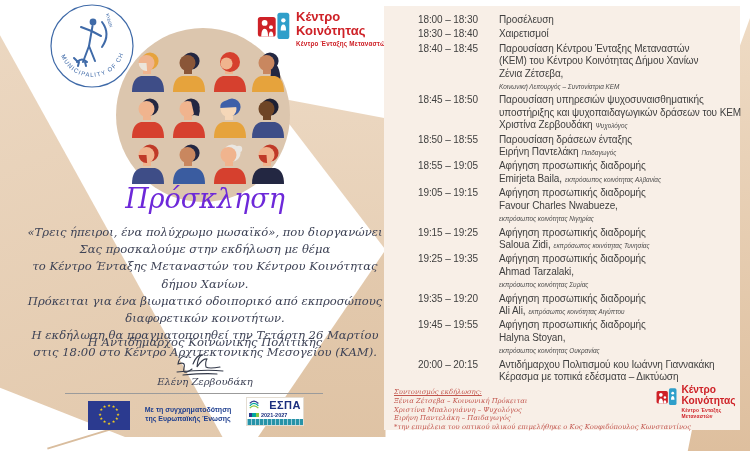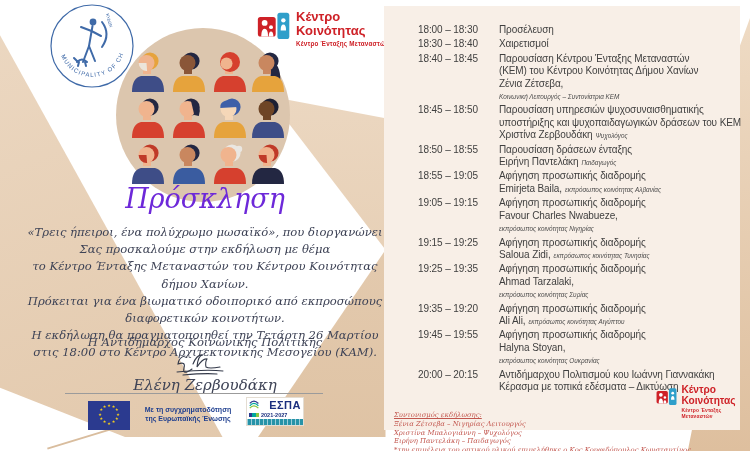--- a/index.html
+++ b/index.html
@@ -29,46 +29,46 @@
   .invite-title{position:absolute;left:30px;top:183px;width:350px;text-align:center;
         font-family:"DejaVu Serif",serif;font-style:italic;font-weight:400;
         font-size:27px;color:#6d28d9;}
   .invite-body{position:absolute;left:15px;top:224px;width:380px;text-align:center;
         font-family:"DejaVu Serif",serif;font-style:italic;font-size:11.6px;
         color:#3e4356;line-height:17.2px;}
   .signatory{position:absolute;left:30px;top:335px;width:350px;text-align:center;
         font-family:"DejaVu Serif",serif;font-style:italic;font-size:11.6px;color:#3e4356;}
   .sig{position:absolute;left:163px;top:350px;width:88px;height:28px;}
   .sig-name{position:absolute;left:30px;top:376px;width:350px;text-align:center;
-        font-family:"DejaVu Serif",serif;font-style:italic;font-size:15px;color:#3e4356;}
+        font-family:"DejaVu Serif",serif;font-style:italic;font-size:10px;color:#3e4356;}
   .divider{position:absolute;left:65px;top:393px;width:258px;height:1px;background:#9b9b9b;}
   .euflag{position:absolute;left:88px;top:401px;width:42px;height:29px;}
   .eutext{position:absolute;left:138px;top:405px;width:100px;text-align:center;
         font-size:7px;font-weight:bold;color:#1f3f8f;line-height:9px;}
   .espa{position:absolute;left:246px;top:397px;width:52px;background:#fff;
         border:1px solid #e4ddd2;padding:1px 2px 0 2px;}
   .espa-top{display:flex;align-items:center;gap:10px;}
   .espa-word{font-size:11px;font-weight:bold;color:#1b2f7e;letter-spacing:.5px;}
   .espa-years{display:flex;align-items:center;gap:2px;font-size:5.5px;font-weight:bold;
         color:#1b2f7e;margin:1px 0 1px 0;}
   .espa-sq{width:10px;height:4px;background:linear-gradient(90deg,#2b3a8f 33%,#00a79d 33% 66%,#8dc63f 66%);}
   .espa-bar{height:6px;margin:0 -2px;background:#2693a8;
         background-image:repeating-linear-gradient(90deg,rgba(255,255,255,.55) 0 1px,transparent 1px 4px);}
   
   .panel{position:absolute;left:384px;top:6px;width:356px;height:424px;background:#f8efe7;}
-  .rows{padding:18px 0 0 34px;}
+  .rows{padding:8px 0 0 34px;}
   .prow{display:flex;margin-bottom:2px;}
   .ptime{width:75px;flex:none;font-size:10px;color:#3f3f3f;white-space:nowrap;
          letter-spacing:-.1px;line-height:11.4px;}
   .pdesc{margin-left:6px;}
   .pline{line-height:11.4px;font-size:10px;color:#3f3f3f;letter-spacing:-.1px;white-space:nowrap;}
   .pmain{}
   .psmall{font-size:6.4px;font-style:italic;color:#4a4a4a;letter-spacing:0;}
   .pmain:not(:empty)+.psmall{margin-left:3px;}
-  .pfooter{margin:18px 0 0 10px;font-family:"DejaVu Serif",serif;font-style:italic;
+  .pfooter{margin:5px 0 0 10px;font-family:"DejaVu Serif",serif;font-style:italic;
         color:#c2564e;font-size:6.8px;line-height:8.6px;}
   .pfooter .head{text-decoration:underline;}
   .kk-mini{left:656px;top:384px;transform:scale(.78);transform-origin:top left;}
 </style>
 </head>
 <body>
 
 <div class="page">
 
   <div class="bg tanA"></div>
@@ -346,21 +346,21 @@
         <div class="prow">
           <div class="ptime">20:00 – 20:15</div>
           <div class="pdesc">
             <div class="pline"><span class="pmain">Αντιδήμαρχου Πολιτισμού κου Ιωάννη Γιαννακάκη</span><span class="psmall"></span></div>
             <div class="pline"><span class="pmain">Κέρασμα με τοπικά εδέσματα – Δικτύωση</span><span class="psmall"></span></div>
           </div>
         </div>
       </div>
     <div class="pfooter">
       <div class="head">Συντονισμός εκδήλωσης:</div>
-      <div>Ξένια Ζέτσεβα – Νιγηρίας Λειτουργός</div>
+      <div>Ξένια Ζέτσεβα – Κοινωνική Πρόκειται</div>
       <div>Χριστίνα Μπαλογιάννη – Ψυχολόγος</div>
       <div>Ειρήνη Παντελάκη – Παιδαγωγός</div>
       <div>*την επιμέλεια του οπτικού υλικού επιμελήθηκε ο Κος Κουφιδόπουλος Κωνσταντίνος</div>
     </div>
   </div>
 
   <div class="kk kk-mini">
     <svg width="34" height="36" viewBox="0 0 40 42">
       <rect x="1" y="8" width="21" height="23" rx="3" fill="#ce2127"></rect>
       <rect x="24" y="3" width="14" height="31" rx="3" fill="#2f9fca"></rect>

